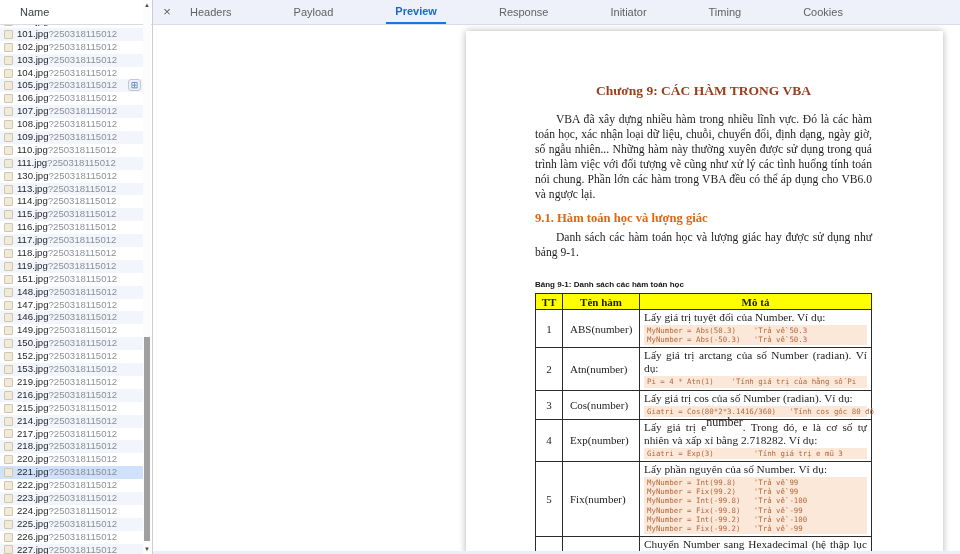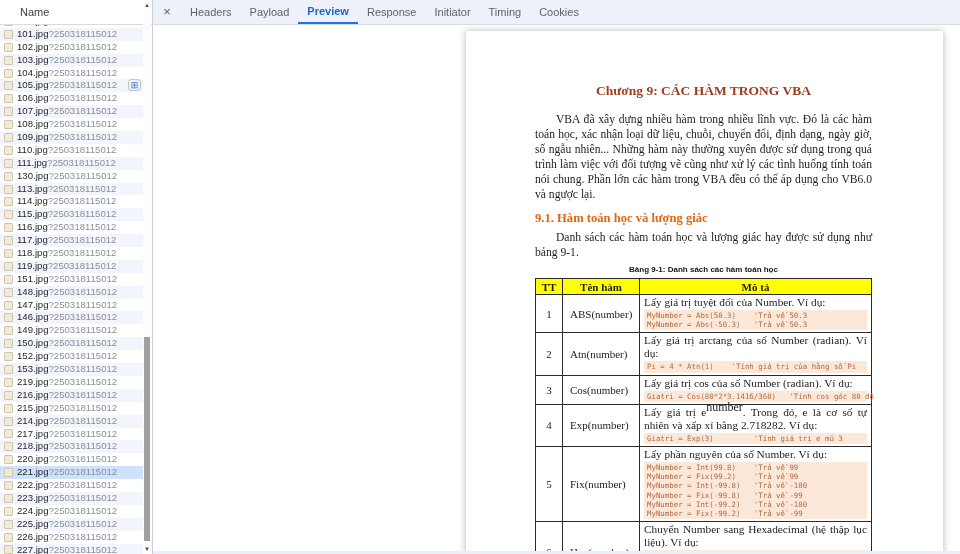--- a/index.html
+++ b/index.html
@@ -36,36 +36,36 @@
   .scroll-arrow{position:absolute;left:0;width:8px;height:8px;font-size:6px;line-height:8px;
     text-align:center;color:#4a4a4a;cursor:pointer;}
   .scroll-arrow.up{top:1px;} .scroll-arrow.down{bottom:1px;}
   .v-thumb{position:absolute;left:1px;top:337px;width:6px;height:204px;background:#a0a0a0;cursor:pointer;}
 
   
   .main{position:absolute;left:153px;top:0;right:0;height:554px;background:#fff;}
   .tabbar{display:flex;align-items:stretch;height:25px;background:var(--tab_bar_bg);
     border-bottom:1px solid #d8dce6;}
   .close-btn{width:28px;text-align:center;line-height:24px;font-size:13px;color:#5f6368;cursor:pointer;}
-  .tab-list{display:flex;}
+  .tab-list{display:flex;gap:44px;}
   .tab{padding:0 9px;line-height:24px;font-size:11px;color:#5f6368;cursor:pointer;}
   .tab.active{color:#1967d2;border-bottom:2px solid var(--accent_blue);font-weight:bold;line-height:23px;}
   .preview-area{position:absolute;left:0;top:25px;right:0;bottom:0;background:#fff;overflow:hidden;}
   .hscroll-strip{position:absolute;left:0;right:0;bottom:0;height:3px;background:#e9eefb;}
 
   
   .page{position:absolute;left:313px;top:6px;width:477px;height:720px;background:#fff;
     box-shadow:0 0 7px rgba(0,0,0,0.30);padding:52px 71px 0 69px;
     font-family:"Liberation Serif",serif;color:#1d1d1d;}
   .doc-title{text-align:center;font-weight:bold;font-size:13.5px;color:var(--doc_title_color);
     margin:0 0 13px 0;}
   .doc-para{font-size:11.6px;line-height:15px;text-align:justify;text-indent:21px;margin:0 0 2px 0;}
   .doc-h2{font-size:12.6px;font-weight:bold;color:var(--section_heading_color);margin:9px 0 4px 0;}
   .doc-caption{font-family:"Liberation Sans",sans-serif;font-size:8px;font-weight:bold;
-    text-align:center;color:#141414;margin:5px 0 4px 0;}
+    text-align:left;color:#141414;margin:20px 0 4px 0;}
   table.fn-table{border-collapse:collapse;width:100%;table-layout:fixed;}
   .fn-table th,.fn-table td{border:1px solid #2b2b2b;vertical-align:middle;}
   .fn-table th{background:var(--table_header_bg);font-size:11px;font-weight:bold;
     text-align:center;height:16px;padding:1px 2px;}
   col.c-tt{width:27px;} col.c-name{width:77px;}
   td.tt{text-align:center;font-size:11px;}
   td.fn{font-size:11px;padding-left:7px;}
   td.desc{padding:1px 4px;}
   .desc-text{font-size:11.3px;line-height:13px;text-align:justify;}
   .desc-text sup{font-size:12px;vertical-align:super;line-height:0;}

